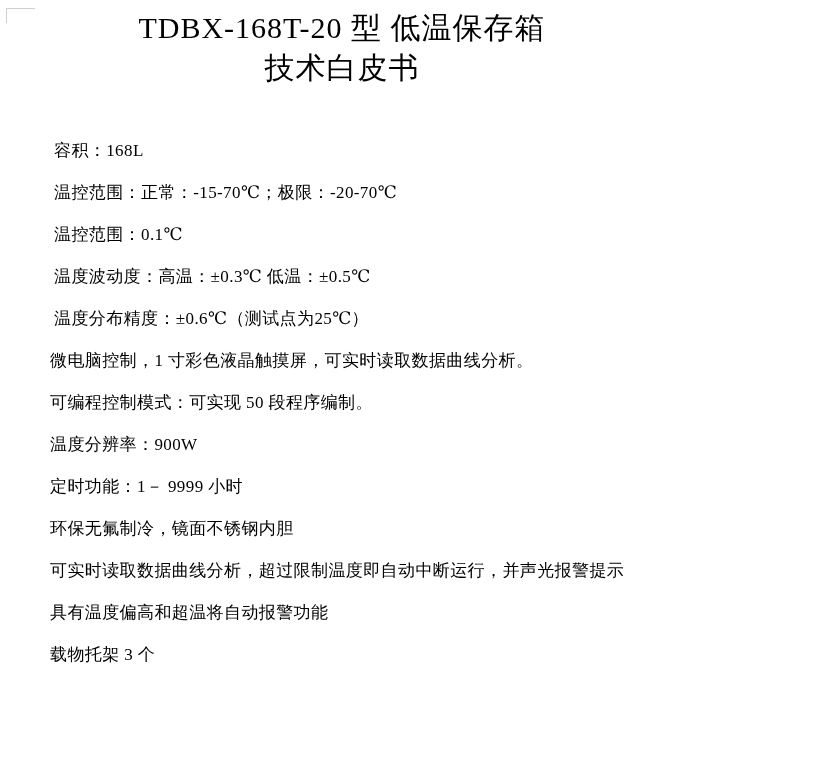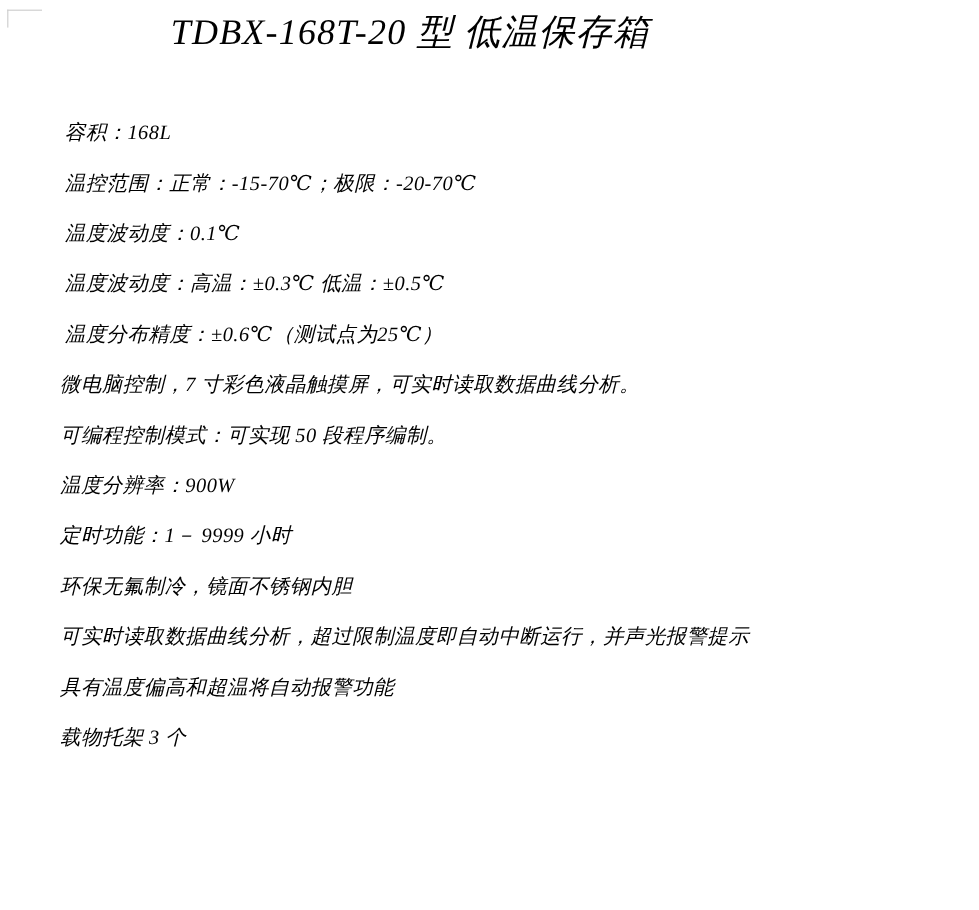--- a/index.html
+++ b/index.html
@@ -13,21 +13,20 @@
     font-family: "Liberation Serif", "DejaVu Serif", serif;
     color: #000000;
     overflow: hidden;
     position: relative;
   }
   .page {
     width: 684px;
     height: 758px;
     box-sizing: border-box;
     position: relative;
-    font-style: italic;
   }
   .title-block {
     text-align: center;
     padding-top: 8px;
   }
   .title-line {
     font-size: 30px;
     line-height: 40px;
     letter-spacing: 1px;
     font-family: "Liberation Serif", "DejaVu Serif", serif;
@@ -59,29 +58,30 @@
 </style>
 </head>
 <body>
 
 <div class="page">
 
   <div class="corner-mark"></div>
 
   <div class="title-block">
     <div class="title-line">TDBX-168T-20 型  低温保存箱</div>
+    <div class="title-line">技术白皮书</div>
   </div>
 
   <div class="body-block">
     <div class="para indent">容积：168L</div>
     <div class="para indent">温控范围：正常：-15-70℃；极限：-20-70℃</div>
-    <div class="para indent">温度波动度：0.1℃</div>
+    <div class="para indent">温控范围：0.1℃</div>
     <div class="para indent">温度波动度：高温：±0.3℃ 低温：±0.5℃</div>
     <div class="para indent">温度分布精度：±0.6℃（测试点为25℃）</div>
-    <div class="para">微电脑控制，7 寸彩色液晶触摸屏，可实时读取数据曲线分析。</div>
+    <div class="para">微电脑控制，1 寸彩色液晶触摸屏，可实时读取数据曲线分析。</div>
     <div class="para">可编程控制模式：可实现 50 段程序编制。</div>
     <div class="para">温度分辨率：900W</div>
     <div class="para">定时功能：1－ 9999 小时</div>
     <div class="para">环保无氟制冷，镜面不锈钢内胆</div>
     <div class="para">可实时读取数据曲线分析，超过限制温度即自动中断运行，并声光报警提示</div>
     <div class="para">具有温度偏高和超温将自动报警功能</div>
     <div class="para">载物托架 3 个</div>
   </div>
 
 </div>

